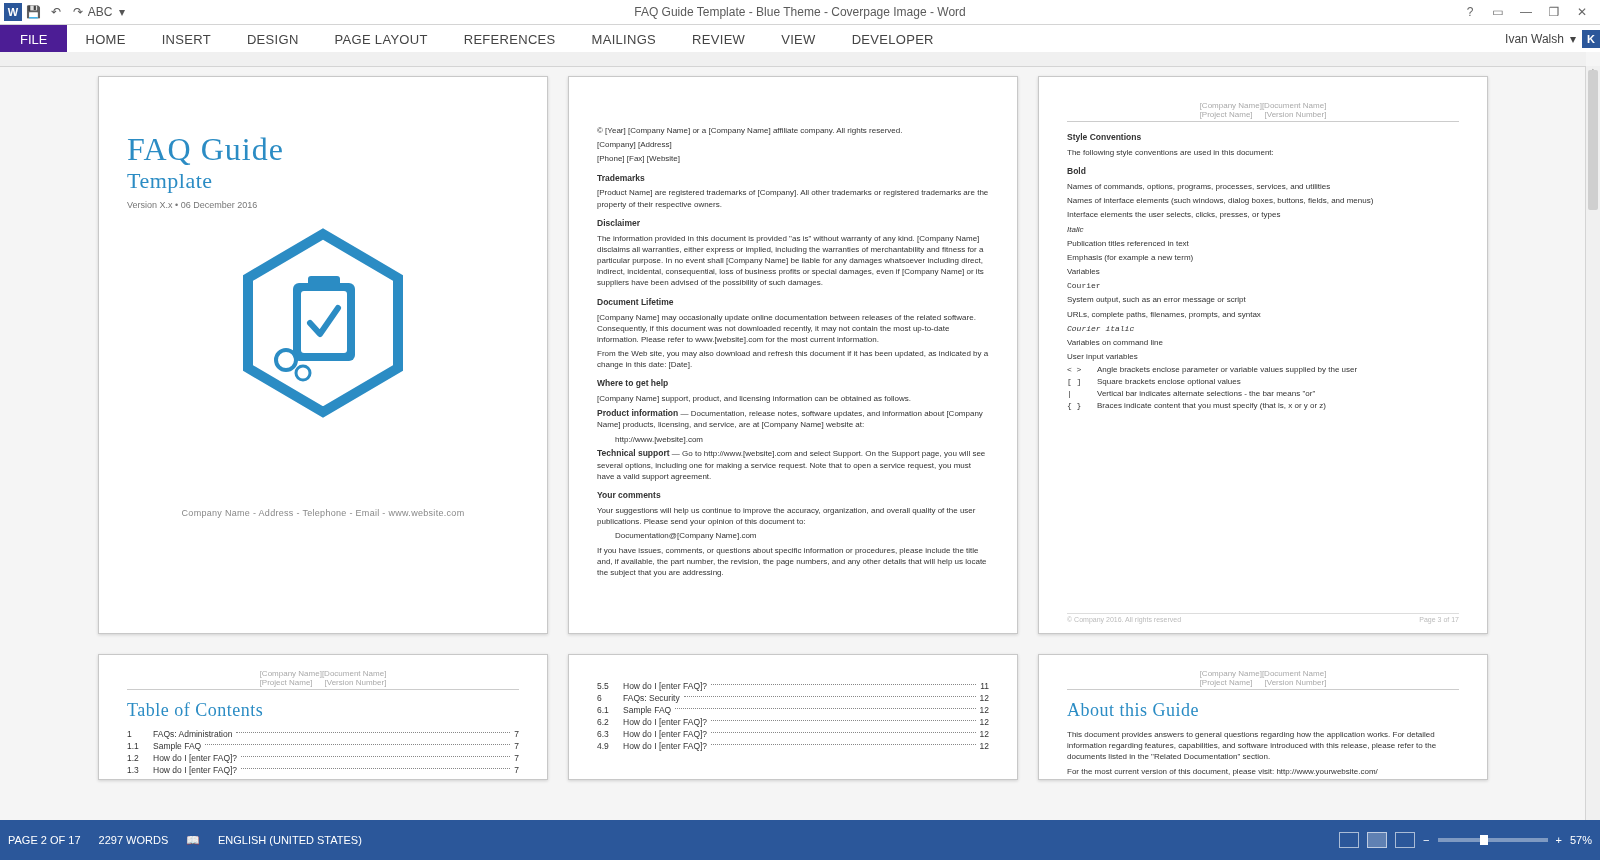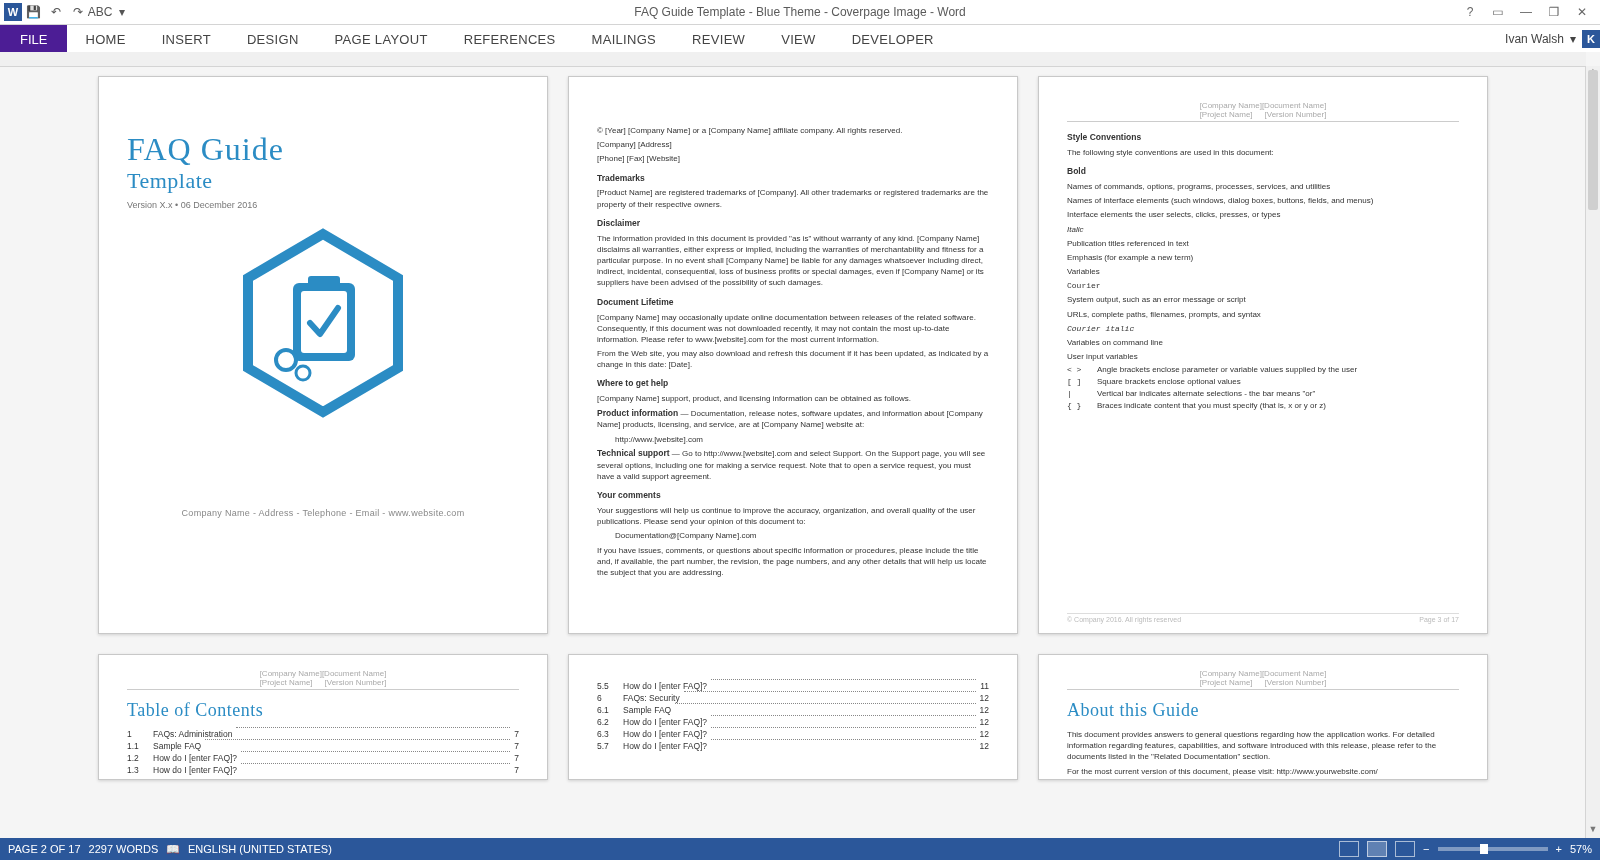--- a/index.html
+++ b/index.html
@@ -23,31 +23,31 @@
   .page h1.faq{font-family:"Segoe UI Light","Segoe UI";font-weight:300;color:#2b8cc4;font-size:32px;margin:30px 0 0;letter-spacing:1px}
   .page h2.tmpl{font-family:"Segoe UI Light";font-weight:300;color:#2b8cc4;font-size:22px;margin:0 0 6px;letter-spacing:0.5px}
   .page .ver{font-size:9px;color:#777;margin-bottom:18px}
   .page .hex{display:flex;justify-content:center;margin:18px 0 10px}
   .page .company-line{text-align:center;font-size:9px;color:#888;margin-top:90px;letter-spacing:0.3px}
   .page .sec-title{font-family:"Segoe UI Light";color:#2b8cc4;font-size:18px;font-weight:300;margin:6px 0 8px;letter-spacing:0.5px}
   .page p{margin:3px 0;font-size:8px;line-height:1.4}
   .page p.bold,.page .b{font-weight:bold;font-size:8.5px;margin-top:8px}
   .page .indent{margin-left:18px}
   .page .ftr{position:absolute;bottom:10px;left:28px;right:28px;display:flex;justify-content:space-between;font-size:7px;color:#bbb;border-top:1px solid #ddd;padding-top:2px}
-  .toc-row{display:flex;align-items:flex-start;font-size:8.5px;margin:2px 0}
+  .toc-row{display:flex;align-items:center;font-size:8.5px;margin:2px 0}
   .toc-row .num{width:26px;flex:none}
   .toc-row .dots{flex:1;border-bottom:1px dotted #888;margin:0 4px;position:relative;top:-2px}
   .conv-row{display:flex;gap:12px;font-size:8px;margin:3px 0}
   .conv-row .sym{width:18px;flex:none;font-family:"Courier New",monospace}
   .ruler{position:absolute;top:0;left:0;right:14px;height:14px;background:#f0f0f0;border-bottom:1px solid #d4d4d4}
   .vscroll{position:absolute;top:14px;right:0;bottom:0;width:14px;background:#f0f0f0;border-left:1px solid #d4d4d4}
   .vscroll .thumb{position:absolute;top:4px;left:2px;right:2px;height:140px;background:#cfcfcf;border-radius:2px}
   .vscroll .arrow{position:absolute;left:0;right:0;height:14px;text-align:center;font-size:9px;color:#777;cursor:pointer}
   .pages-wrap{position:absolute;top:14px;bottom:0;left:0;right:14px;overflow:hidden}
-  .statusbar{position:absolute;bottom:0;left:0;right:0;height:22px;background:#2b579a;color:#fff;font-size:11px;display:flex;align-items:center;padding:0 8px;gap:8px}
+  .statusbar{position:absolute;bottom:0;left:0;right:0;height:40px;background:#2b579a;color:#fff;font-size:11px;display:flex;align-items:center;padding:0 8px;gap:18px}
   .statusbar .right{margin-left:auto;display:flex;align-items:center;gap:8px}
   .statusbar .view-btn{width:18px;height:14px;border:1px solid rgba(255,255,255,.6);cursor:pointer}
   .statusbar .zoom-track{width:110px;height:4px;background:rgba(255,255,255,.4);position:relative}
   .statusbar .zoom-thumb{position:absolute;top:-3px;width:8px;height:10px;background:#fff;left:42px}
   .courier{font-family:"Courier New",monospace}
   .italic{font-style:italic}
 </style>
 </head>
 <body>
 
@@ -250,21 +250,21 @@
             <span class="dots"></span>
             <span>12</span>
           </div>
       <div class="toc-row">
             <span class="num">6.3</span>
             <span>How do I [enter FAQ]?</span>
             <span class="dots"></span>
             <span>12</span>
           </div>
       <div class="toc-row">
-            <span class="num">5.7</span>
+            <span class="num">4.9</span>
             <span>How do I [enter FAQ]?</span>
             <span class="dots"></span>
             <span>12</span>
           </div>
     </div>
 
     <div class="page short">
       <div class="hdr-row">
         <div>
               <div>[Company Name]</div>

